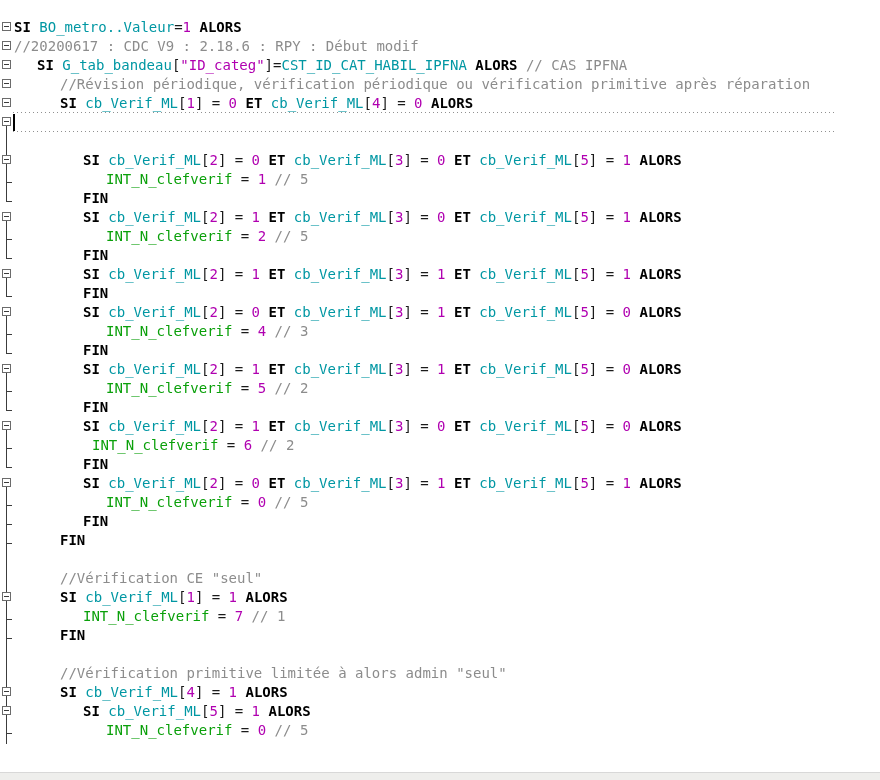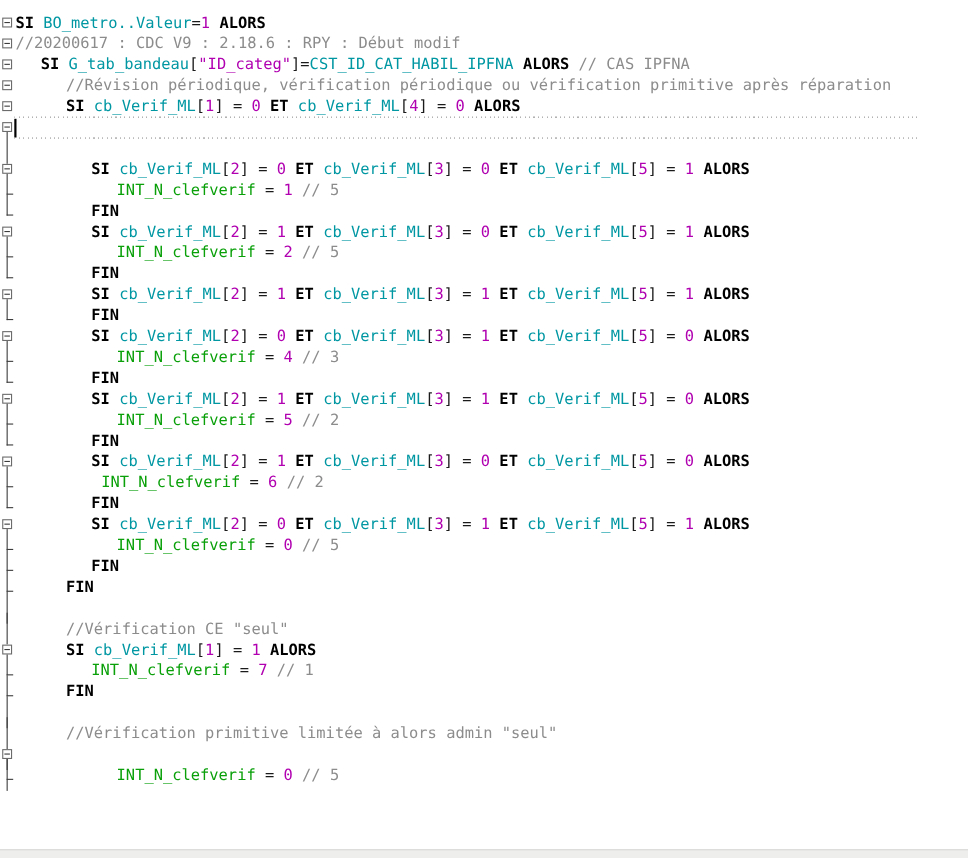--- a/index.html
+++ b/index.html
@@ -7,20 +7,21 @@
     width: 880px; height: 780px;
     background: var(--c-background, #fff);
     overflow: hidden;
   }
   #code {
     position: relative;
     padding-top: 12px;
     font-family: "DejaVu Sans Mono", "Liberation Mono", monospace;
     font-size: 14px;
     width: 836px;
+    margin-top: 6px;
   }
   .line { position: relative; height: 19px; }
   .txt {
     position: absolute; top: 0; line-height: 19px;
     white-space: pre;
   }
   .tok-k { color: var(--c-keyword); font-weight: bold; }
   .tok-v { color: var(--c-identifier); }
   .tok-g { color: var(--c-local_variable); }
   .tok-n { color: var(--c-number); }
@@ -206,20 +207,25 @@
     <div class="line">
       <span class="mk-vline"></span>
     </div>
     <div class="line">
       <span class="mk-vline"></span>
       <span class="txt" style="left: 60px;"><span class="tok-c">//Vérification primitive limitée à alors admin "seul"</span></span>
     </div>
     <div class="line">
       <span class="mk-box"></span>
       <span class="mk-cont"></span>
+      <span class="txt" style="left: 60px;"><span class="tok-k">SI</span><span class="tok-p"> </span><span class="tok-v">cb_Verif_ML</span><span class="tok-p">[</span><span class="tok-n">4</span><span class="tok-p">] = </span><span class="tok-n">1</span><span class="tok-p"> </span><span class="tok-k">ALORS</span></span>
+    </div>
+    <div class="line">
+      <span class="mk-box"></span>
+      <span class="txt" style="left: 83px;"><span class="tok-k">SI</span><span class="tok-p"> </span><span class="tok-v">cb_Verif_ML</span><span class="tok-p">[</span><span class="tok-n">5</span><span class="tok-p">] = </span><span class="tok-n">1</span><span class="tok-p"> </span><span class="tok-k">ALORS</span></span>
     </div>
     <div class="line">
       <span class="mk-lend"></span>
       <span class="mk-cont"></span>
       <span class="txt" style="left: 106px;"><span class="tok-g">INT_N_clefverif</span><span class="tok-p"> = </span><span class="tok-n">0</span><span class="tok-c"> // 5</span></span>
     </div>
   </div>
 <div class="bottombar"></div>
 
 </body></html>

